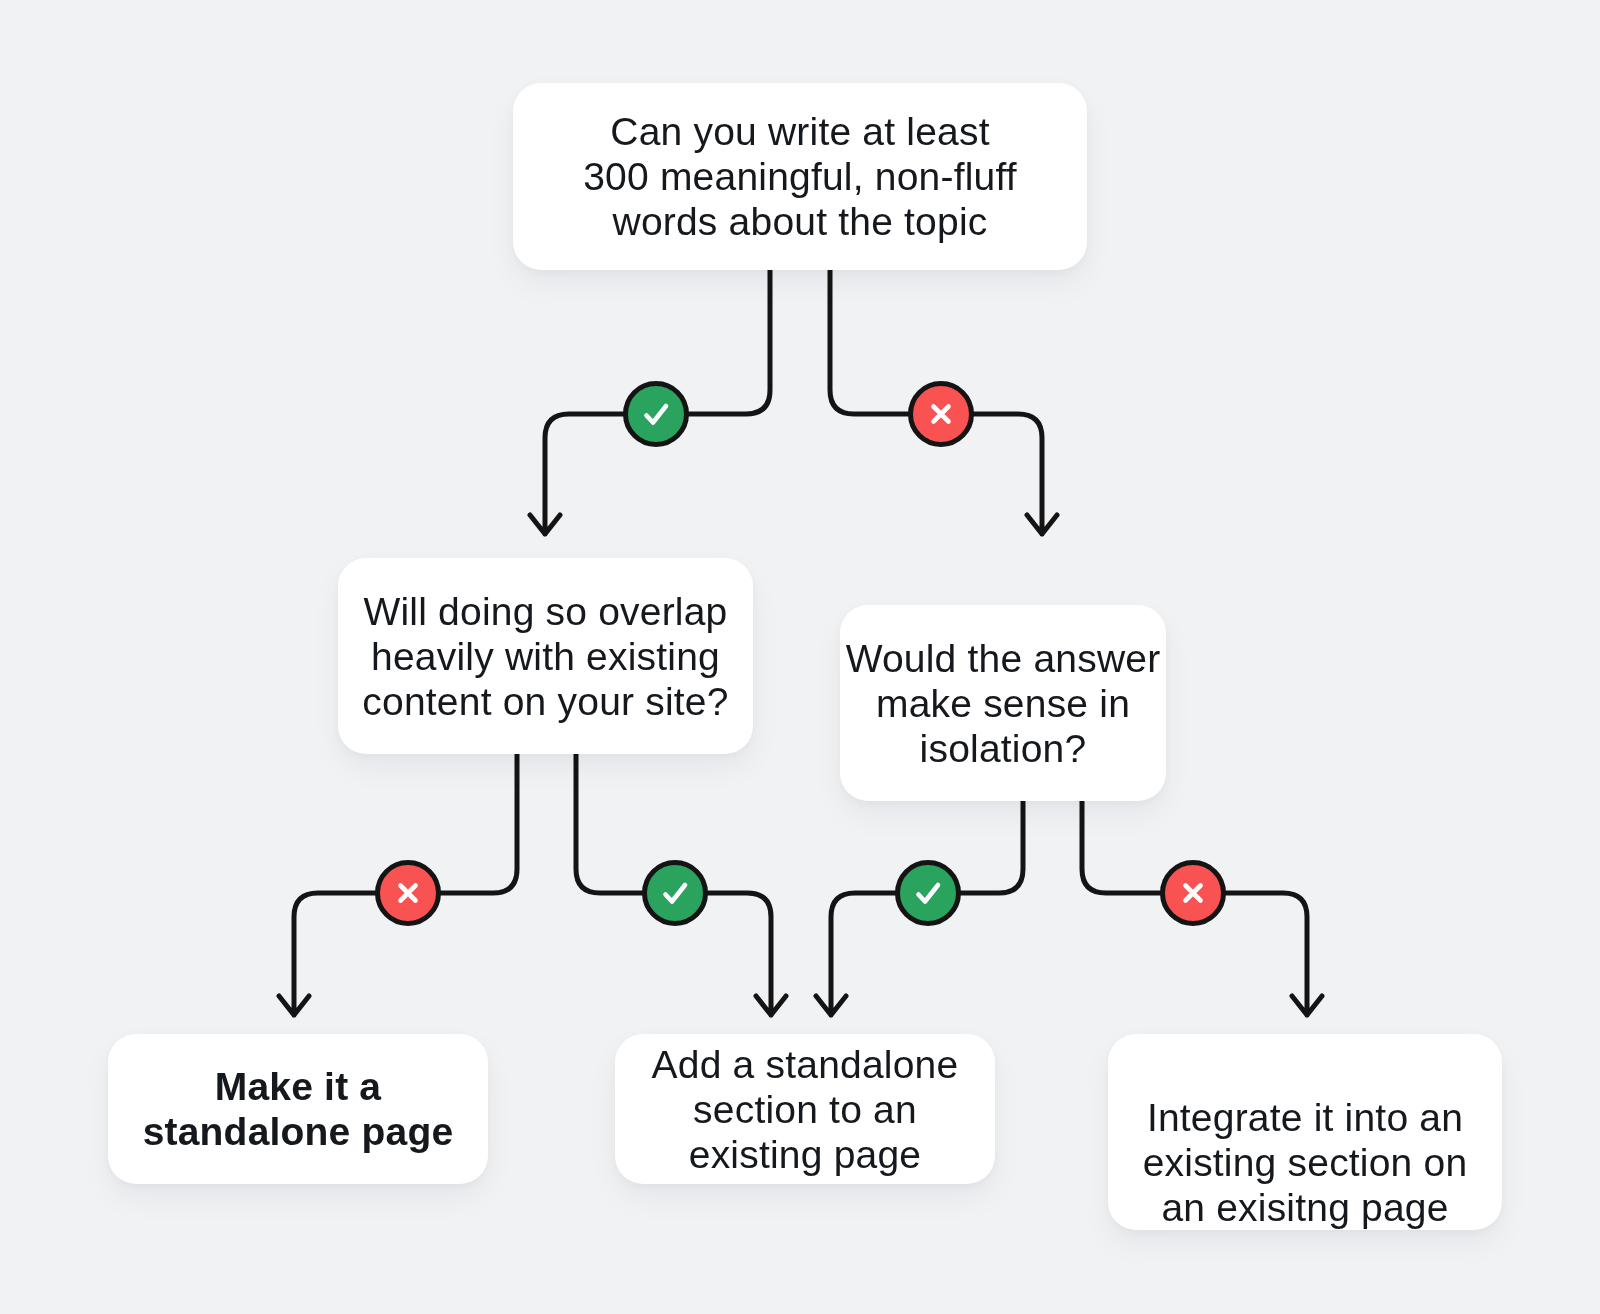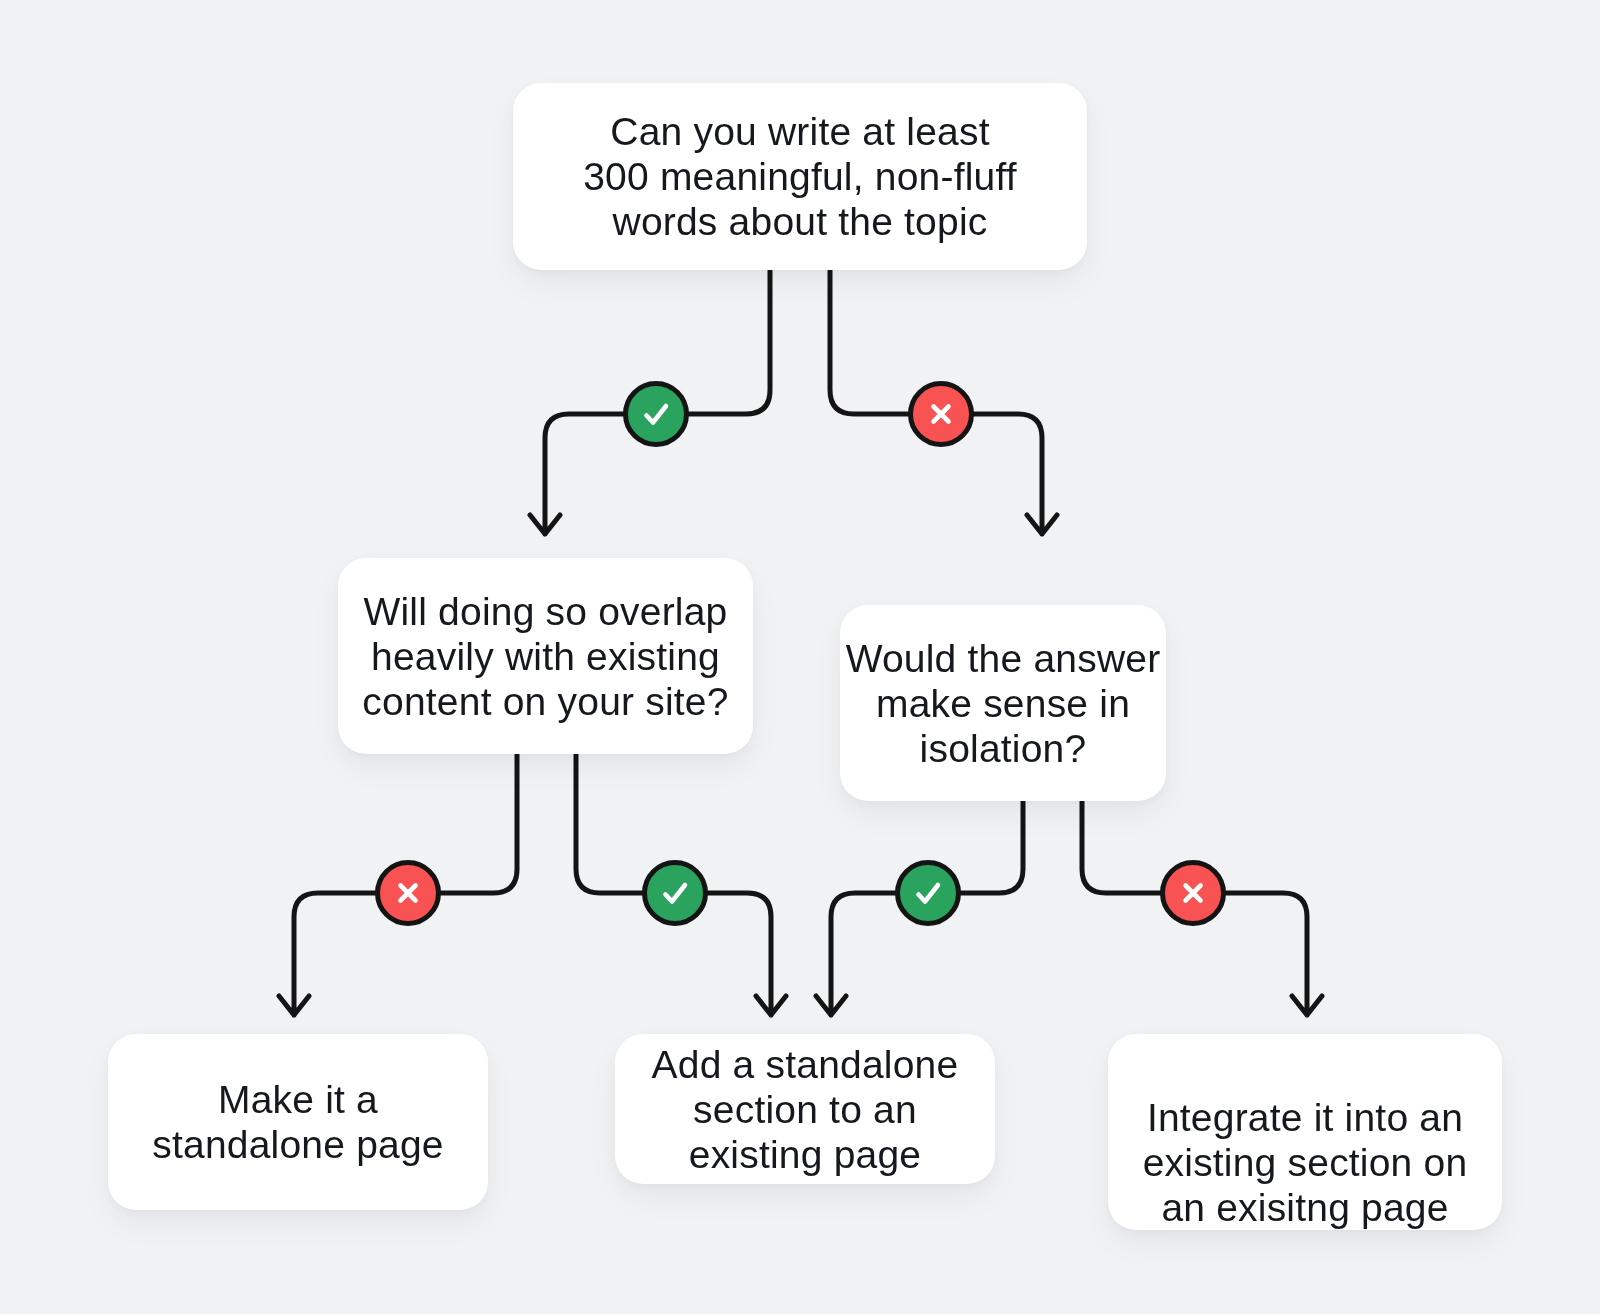--- a/index.html
+++ b/index.html
@@ -82,21 +82,21 @@
 heavily with existing
 content on your site?</span>
   </div>
 
   <div class="node" style="left:840px;top:558px;width:326px;height:196px;margin-top:47px;">
     <span class="node-label">Would the answer
 make sense in
 isolation?</span>
   </div>
 
-  <div class="node" style="left:108px;top:1034px;width:380px;height:176px;">
+  <div class="node" style="left:108px;top:1034px;width:380px;height:150px;font-weight:bold;">
     <span class="node-label">Make it a
 standalone page</span>
   </div>
 
   <div class="node" style="left:615px;top:1034px;width:380px;height:150px;">
     <span class="node-label">Add a standalone
 section to an
 existing page</span>
   </div>
 

